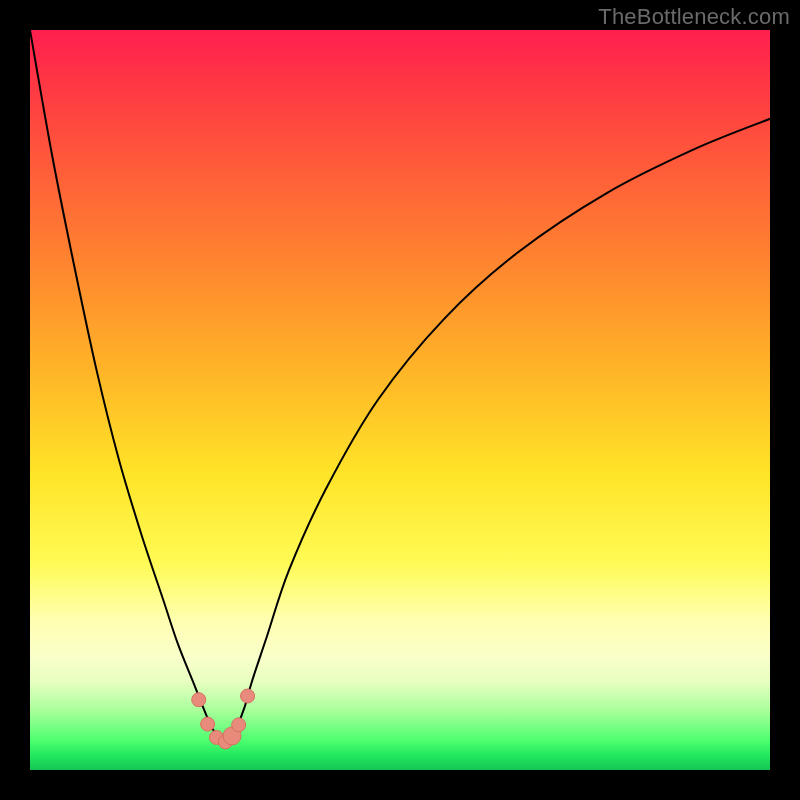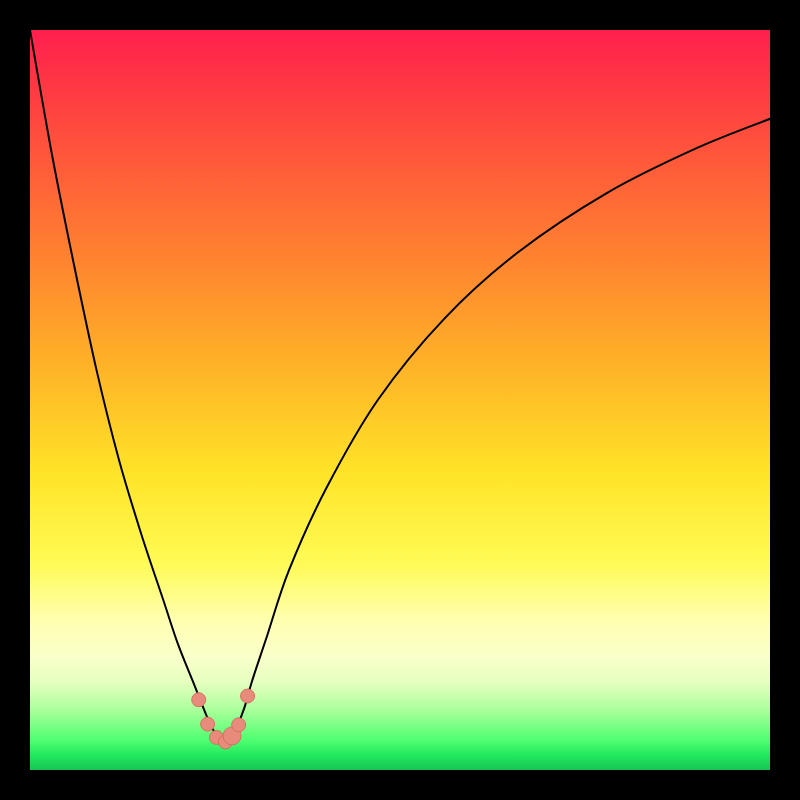--- a/index.html
+++ b/index.html
@@ -78,20 +78,21 @@
   .marker {
     fill: #e88b7d;
     stroke: #d86f5f;
     stroke-width: 1;
   }
 </style>
 </head>
 <body>
 
 <div class="frame">
+  <div class="watermark">TheBottleneck.com</div>
 
   <div class="plot">
     <div class="gradient"></div>
 
     <svg class="curves" viewBox="0 0 740 740" preserveAspectRatio="none">
       <path id="curve-path" class="curve" d="M 0 0 C 3.6999999999999997 20.96666666666667, 14.8 86.33333333333334, 22.2 125.80000000000001 C 29.599999999999998 165.26666666666668, 37 201.03333333333333, 44.4 236.8 C 51.8 272.56666666666666, 59.199999999999996 308.33333333333337, 66.6 340.40000000000003 C 74 372.4666666666667, 81.39999999999999 402.06666666666666, 88.8 429.2 C 96.2 456.3333333333333, 103.6 479.7666666666667, 111 503.20000000000005 C 118.4 526.6333333333334, 127.03333333333332 551.3000000000001, 133.2 569.8000000000001 C 139.36666666666665 588.3000000000001, 143.06666666666666 600.6333333333332, 148 614.1999999999999 C 152.93333333333334 627.7666666666667, 157.86666666666667 638.8666666666667, 162.8 651.2 C 167.73333333333335 663.5333333333334, 173.9 679.5666666666667, 177.6 688.2 C 181.29999999999998 696.8333333333334, 182.53333333333333 699.3, 185 703 C 187.46666666666667 706.7, 189.93333333333334 709.7833333333333, 192.4 710.4 C 194.86666666666667 711.0166666666667, 197.33333333333334 709.1666666666666, 199.8 706.6999999999999 C 202.26666666666668 704.2333333333332, 204.73333333333335 700.5333333333332, 207.20000000000002 695.5999999999999 C 209.66666666666669 690.6666666666666, 212.13333333333333 684.5, 214.6 677.1 C 217.06666666666666 669.7, 218.3 662.9166666666667, 222 651.2 C 225.7 639.4833333333333, 230.63333333333335 625.3, 236.8 606.8 C 242.96666666666667 588.3, 249.13333333333333 564.8666666666666, 259 540.1999999999999 C 268.8666666666667 515.5333333333333, 281.2 487.1666666666667, 296 458.8 C 310.8 430.43333333333334, 328.0666666666666 398.3666666666667, 347.79999999999995 370 C 367.5333333333333 341.6333333333333, 390.9666666666667 313.2666666666667, 414.40000000000003 288.6 C 437.83333333333337 263.93333333333334, 461.2666666666667 242.96666666666667, 488.40000000000003 222 C 515.5333333333334 201.03333333333333, 547.6 180.06666666666666, 577.2 162.8 C 606.8000000000001 145.53333333333336, 638.8666666666667 130.73333333333335, 666 118.4 C 693.1333333333333 106.06666666666666, 727.6666666666666 93.73333333333333, 740 88.8"></path>
       <g id="marker-group">
           <circle cx="168.72" cy="669.7" r="7" class="marker"></circle>
           <circle cx="177.6" cy="694.12" r="7" class="marker"></circle>
           <circle cx="186.48" cy="707.4399999999999" r="7" class="marker"></circle>

